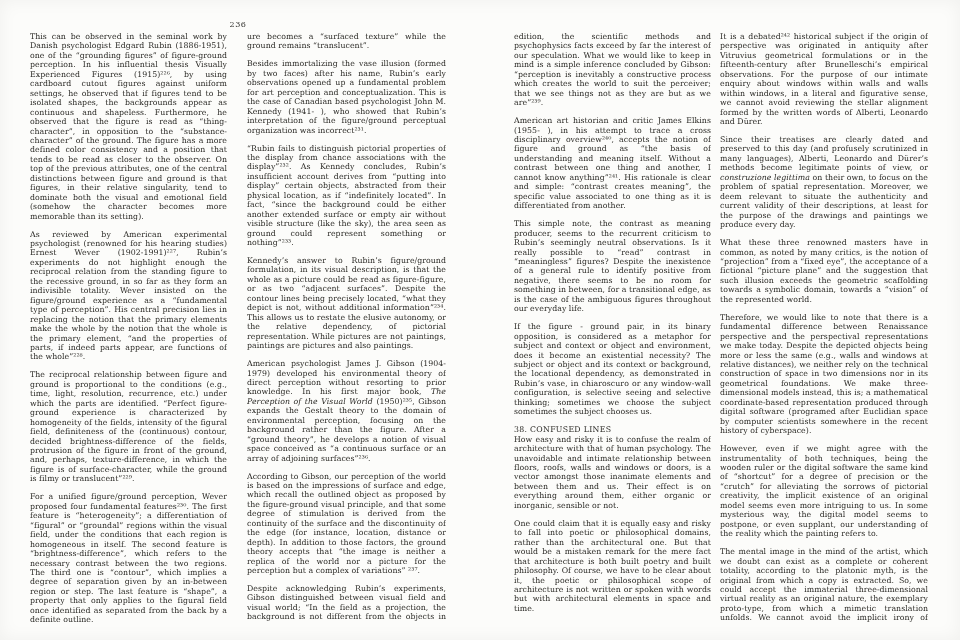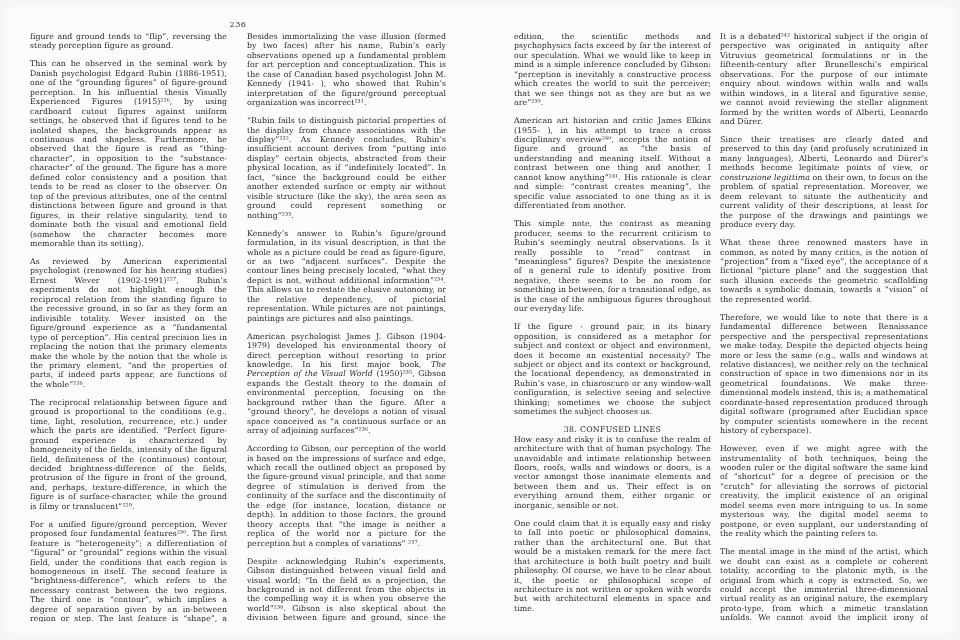--- a/index.html
+++ b/index.html
@@ -42,40 +42,40 @@
   .col-2 { left: 247px; width: 199px; }
   .col-3 { left: 514px; width: 197px; }
   .col-4 { left: 720px; width: 208px; }
   .col p {
     margin: 0 0 8.5px 0;
     text-align: justify;
     text-justify: inter-word;
   }
   .col p.heading {
     margin: 0;
-    text-align: center;
+    text-align: left;
     letter-spacing: 0.3px;
   }
   .col i { }
 </style>
 </head>
 <body>
 
 <div class="spread">
   <div class="page-num left">236</div>
 
   <div class="col col-1">
-      <p class="para"><span>figure and ground tends to “flip”, reversing the steady perception figure as ground.</span></p>
       <p class="para"><span>This can be observed in the seminal work by Danish psychologist Edgard Rubin (1886-1951), one of the “grounding figures” of figure-ground perception. In his influential thesis Visually Experienced Figures (1915)²²⁶, by using cardboard cutout figures against uniform settings, he observed that if figures tend to be isolated shapes, the backgrounds appear as continuous and shapeless. Furthermore, he observed that the figure is read as “thing-character”, in opposition to the “substance-character” of the ground. The figure has a more defined color consistency and a position that tends to be read as closer to the observer. On top of the previous attributes, one of the central distinctions between figure and ground is that figures, in their relative singularity, tend to dominate both the visual and emotional field (somehow the character becomes more memorable than its setting).</span></p>
       <p class="para"><span>As reviewed by American experimental psychologist (renowned for his hearing studies) Ernest Wever (1902-1991)²²⁷, Rubin’s experiments do not highlight enough the reciprocal relation from the standing figure to the recessive ground, in so far as they form an indivisible totality. Wever insisted on the figure/ground experience as a “fundamental type of perception”. His central precision lies in replacing the notion that the primary elements make the whole by the notion that the whole is the primary element, “and the properties of parts, if indeed parts appear, are functions of the whole”²²⁸.</span></p>
       <p class="para"><span>The reciprocal relationship between figure and ground is proportional to the conditions (e.g., time, light, resolution, recurrence, etc.) under which the parts are identified. “Perfect figure-ground experience is characterized by homogeneity of the fields, intensity of the figural field, definiteness of the (continuous) contour, decided brightness-difference of the fields, protrusion of the figure in front of the ground, and, perhaps, texture-difference, in which the figure is of surface-character, while the ground is filmy or translucent”²²⁹.</span></p>
       <p class="para"><span>For a unified figure/ground perception, Wever proposed four fundamental features²³⁰. The first feature is “heterogeneity”; a differentiation of “figural” or “groundal” regions within the visual field, under the conditions that each region is homogeneous in itself. The second feature is “brightness-difference”, which refers to the necessary contrast between the two regions. The third one is “contour”, which implies a degree of separation given by an in-between region or step. The last feature is “shape”, a property that only applies to the figural field once identified as separated from the back by a definite outline.</span></p>
     </div>
 
   <div class="col col-2">
+      <p class="para"><span>ure becomes a “surfaced texture” while the ground remains “translucent”.</span></p>
       <p class="para"><span>Besides immortalizing the vase illusion (formed by two faces) after his name, Rubin’s early observations opened up a fundamental problem for art perception and conceptualization. This is the case of Canadian based psychologist John M. Kennedy (1941- ), who showed that Rubin’s interpretation of the figure/ground perceptual organization was incorrect²³¹.</span></p>
       <p class="para"><span>“Rubin fails to distinguish pictorial properties of the display from chance associations with the display”²³². As Kennedy concludes, Rubin’s insufficient account derives from “putting into display” certain objects, abstracted from their physical location, as if “indefinitely located”. In fact, “since the background could be either another extended surface or empty air without visible structure (like the sky), the area seen as ground could represent something or nothing”²³³.</span></p>
       <p class="para"><span>Kennedy’s answer to Rubin’s figure/ground formulation, in its visual description, is that the whole as a picture could be read as figure-figure, or as two “adjacent surfaces”. Despite the contour lines being precisely located, “what they depict is not, without additional information”²³⁴. This allows us to restate the elusive autonomy, or the relative dependency, of pictorial representation. While pictures are not paintings, paintings are pictures and also paintings.</span></p>
       <p class="para"><span>American psychologist James J. Gibson (1904-1979) developed his environmental theory of direct perception without resorting to prior knowledge. In his first major book, </span><i>The Perception of the Visual World</i><span> (1950)²³⁵, Gibson expands the Gestalt theory to the domain of environmental perception, focusing on the background rather than the figure. After a “ground theory”, he develops a notion of visual space conceived as “a continuous surface or an array of adjoining surfaces”²³⁶.</span></p>
       <p class="para"><span>According to Gibson, our perception of the world is based on the impressions of surface and edge, which recall the outlined object as proposed by the figure-ground visual principle, and that some degree of stimulation is derived from the continuity of the surface and the discontinuity of the edge (for instance, location, distance or depth). In addition to those factors, the ground theory accepts that “the image is neither a replica of the world nor a picture for the perception but a complex of variations” ²³⁷.</span></p>
       <p class="para"><span>Despite acknowledging Rubin’s experiments, Gibson distinguished between visual field and visual world; “In the field as a projection, the background is not different from the objects in the compelling way it is when you observe the world”²³⁸. Gibson is also skeptical about the division between figure and ground, since the natural world is always relative, with objects relative to each other, with the terrain as the “largest of all objects”.</span></p>
     </div>
 
   <div class="col col-3">
       <p class="para"><span>edition, the scientific methods and psychophysics facts exceed by far the interest of our speculation. What we would like to keep in mind is a simple inference concluded by Gibson: “perception is inevitably a constructive process which creates the world to suit the perceiver; that we see things not as they are but as we are”²³⁹.</span></p>

